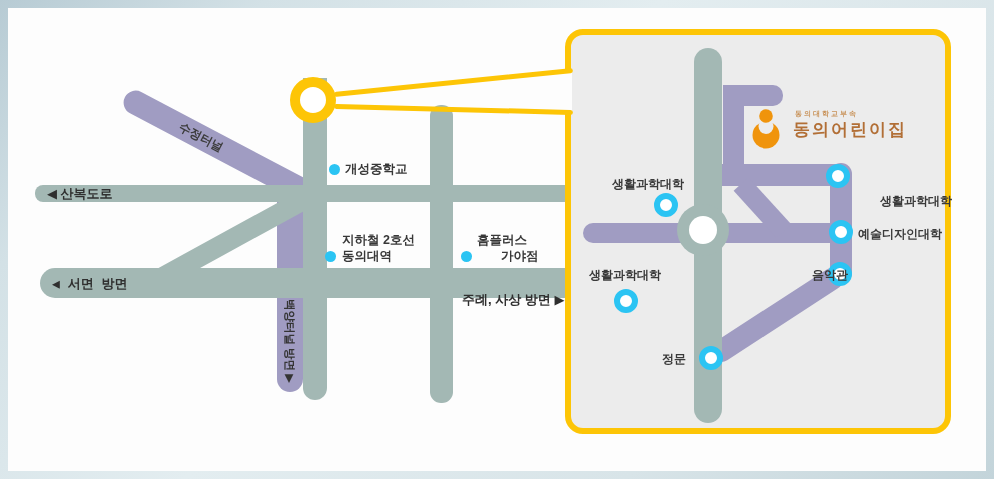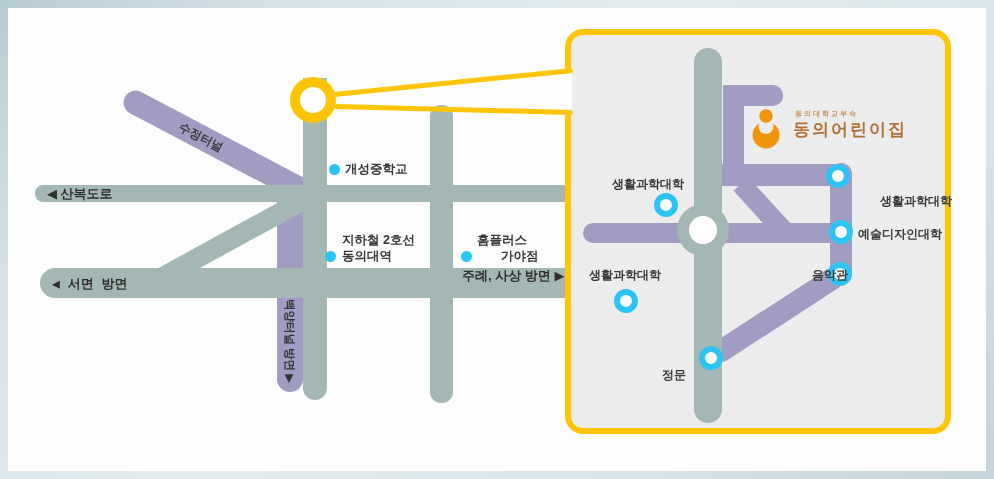--- a/index.html
+++ b/index.html
@@ -49,21 +49,21 @@
   <div class="road purple" style="left:277px;top:198px;width:26px;height:194px;border-radius:0 0 13px 13px;"></div>
 
   <div class="road diag" style="left:150px;top:274px;width:195px;height:20px;border-radius:10px;transform:rotate(-28.7deg);"></div>
   <div class="road" style="left:303px;top:78px;width:24px;height:322px;border-radius:0 0 12px 12px;"></div>
   <div class="road" style="left:430px;top:105px;width:23px;height:298px;border-radius:11px;"></div>
   <div class="road" style="left:35px;top:185px;width:534px;height:17px;border-radius:8px 0 0 8px;"></div>
   <div class="road" style="left:40px;top:268px;width:529px;height:30px;border-radius:15px 0 0 15px;"></div>
 
   <div class="road-label on-road" style="left:47px;top:186px;line-height:16px;">◀ 산복도로</div>
   <div class="road-label on-road" style="left:52px;top:275px;font-family:Liberation Mono, monospace;">◀ 서면 방면</div>
-  <div class="road-label on-road" style="left:462px;top:267px;">주례, 사상 방면 ▶</div>
+  <div class="road-label on-road" style="left:462px;top:291px;">주례, 사상 방면 ▶</div>
   <div class="rot-label">백양터널 방면  ▶</div>
 
   <div class="lm-dot" style="left:329px;top:164px;"></div>
   <div class="lm-text" style="left:345px;top:162px;">개성중학교</div>
 
   <div class="lm-dot" style="left:325px;top:251px;"></div>
   <div class="lm-text" style="left:342px;top:233px;">지하철 2호선</div>
   <div class="lm-text" style="left:342px;top:249px;">동의대역</div>
 
   <div class="lm-dot" style="left:461px;top:251px;"></div>
@@ -89,21 +89,21 @@
   <div class="ring" style="left:829px;top:220px;"></div>
   <div class="ring" style="left:828px;top:262px;"></div>
   <div class="ring" style="left:614px;top:289px;"></div>
   <div class="ring" style="left:699px;top:346px;"></div>
 
   <div class="inset-label" style="left:612px;top:176px;">생활과학대학</div>
   <div class="inset-label" style="left:880px;top:169px;margin-top:24px;">생활과학대학</div>
   <div class="inset-label" style="left:858px;top:226px;">예술디자인대학</div>
   <div class="inset-label" style="left:812px;top:267px;">음악관</div>
   <div class="inset-label" style="left:589px;top:267px;">생활과학대학</div>
-  <div class="inset-label" style="left:662px;top:351px;margin-top:16px;">정문</div>
+  <div class="inset-label" style="left:662px;top:351px;">정문</div>
 
   <div class="logo">
     <svg width="42" height="42" viewBox="0 0 42 42" style="position:absolute;left:0;top:2px;">
       <circle cx="20" cy="27" r="13.5" fill="#f0940c"></circle>
       <circle cx="20" cy="18.5" r="7.5" fill="#ececec"></circle>
       <circle cx="20" cy="8" r="6.8" fill="#f0940c"></circle>
     </svg>
     <span class="logo-small">동의대학교부속</span>
     <span class="logo-main">동의어린이집</span>
   </div>

